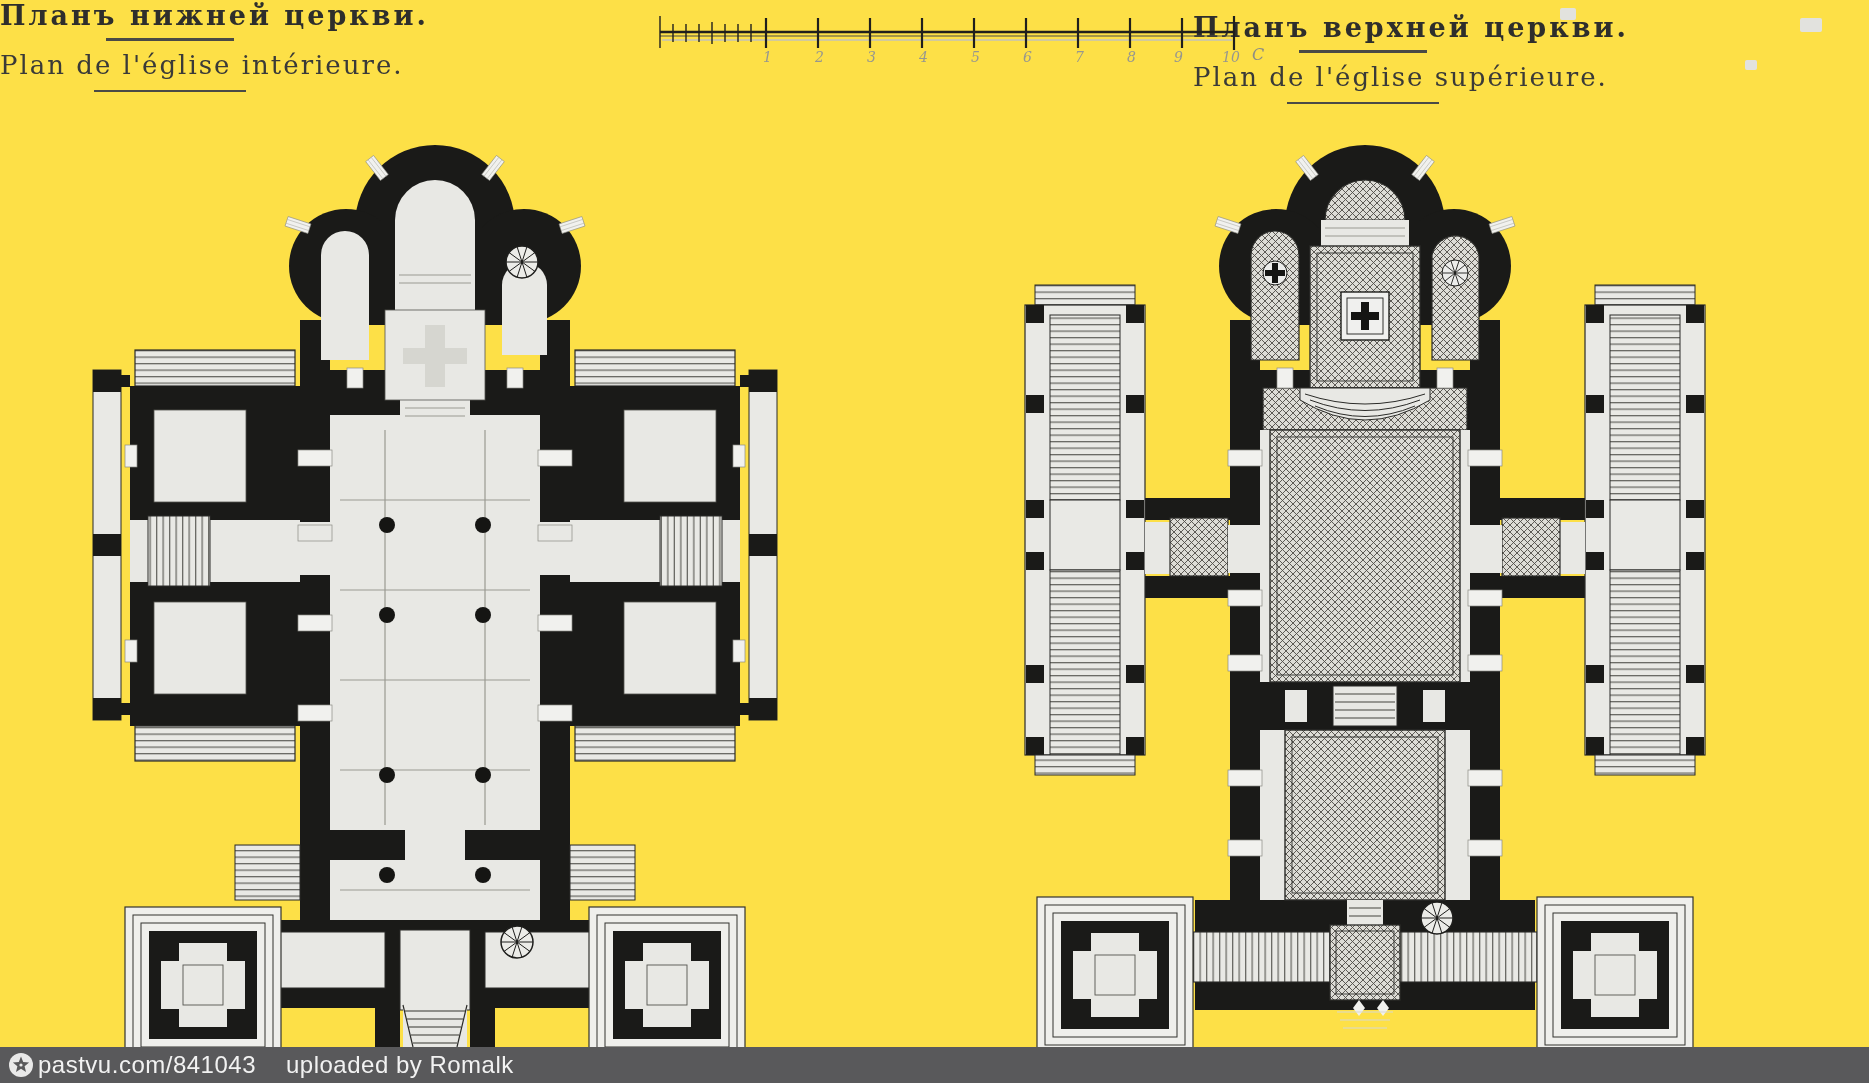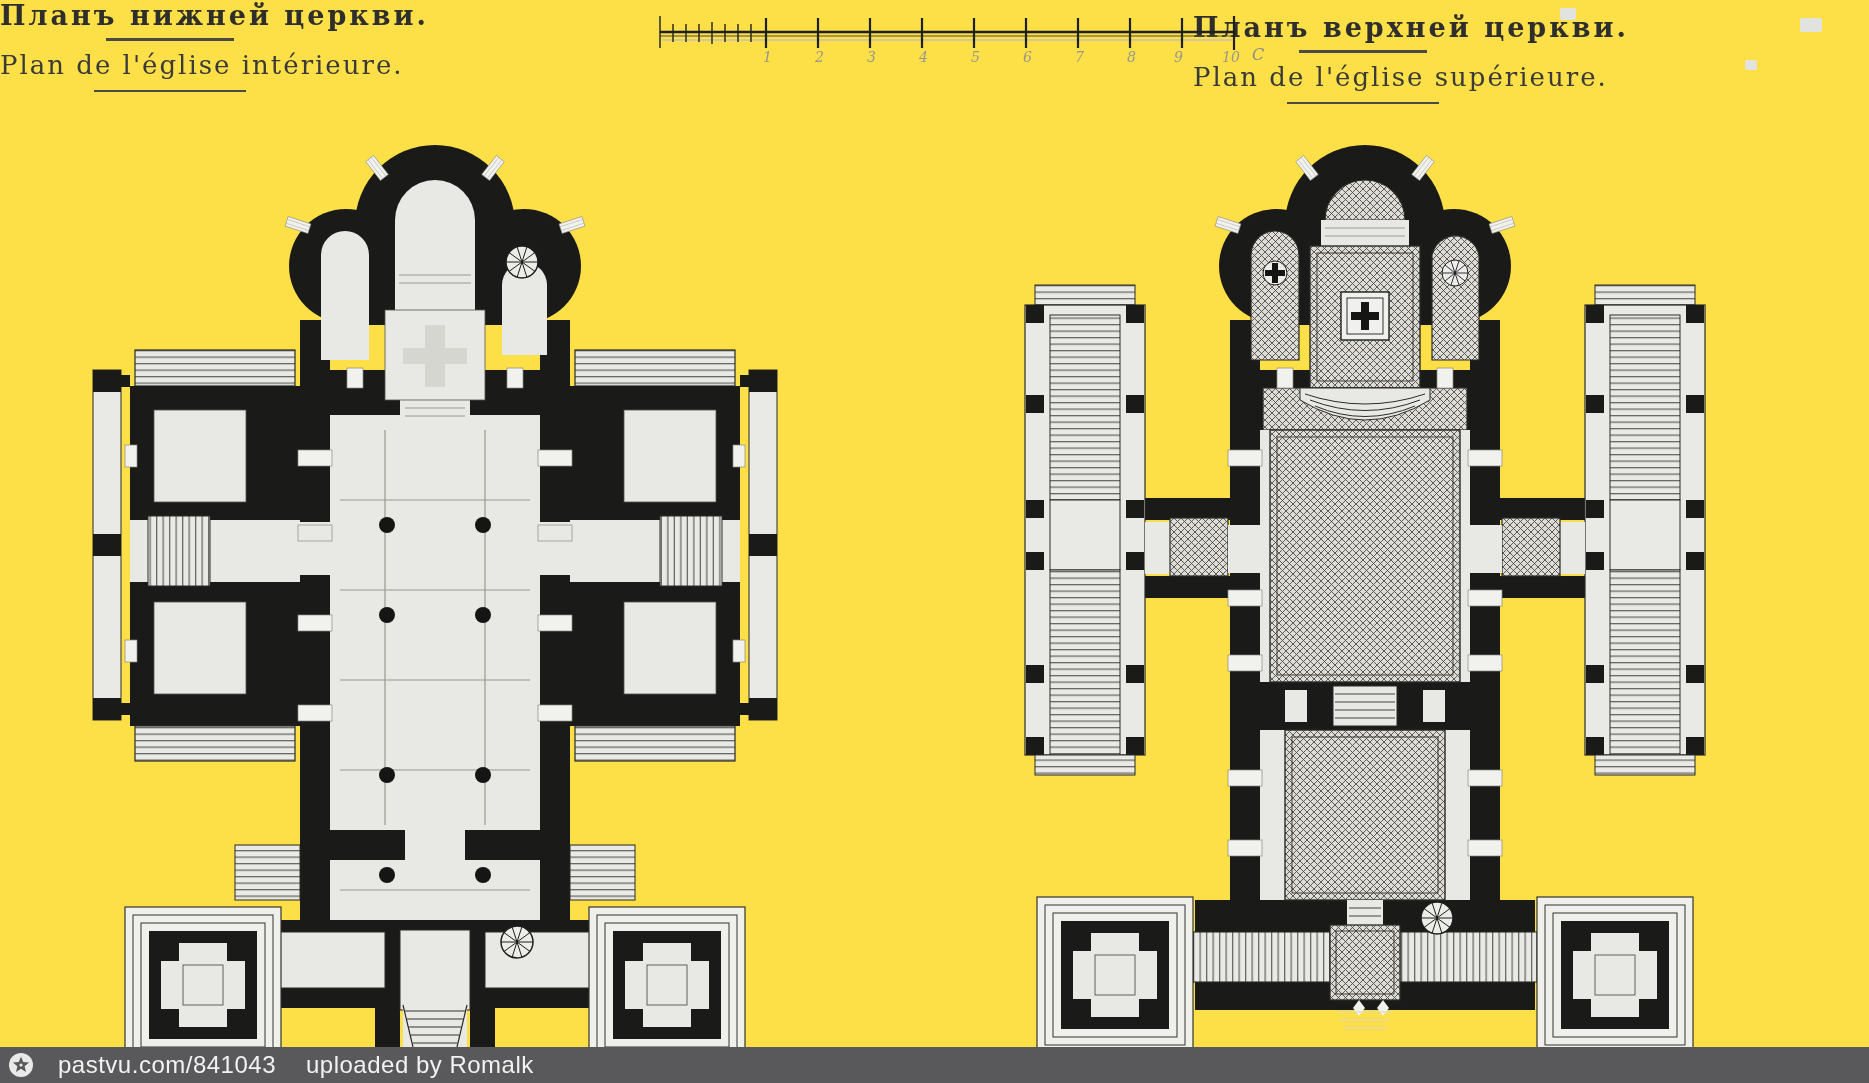--- a/index.html
+++ b/index.html
@@ -9,21 +9,21 @@
   .title-ru{font-size:27px;font-weight:600;letter-spacing:3px;white-space:nowrap;}
   .title-fr{font-size:26px;font-weight:500;letter-spacing:2px;white-space:nowrap;color:#3a3a38;}
   .rule{height:3px;background:#4a4a46;margin:7px auto 9px;}
   .rule.thin{height:2px;margin-top:10px;}
   svg{position:absolute;}
   .scalenum{font:italic 14px "DejaVu Serif", serif;fill:#97978f;}
   .scaleunit{font:italic 16px "DejaVu Serif", serif;fill:#8d8d85;}
   .blot{position:absolute;background:#e2e2de;border-radius:2px;}
   .wm-bar{position:absolute;left:0;right:0;bottom:0;height:36px;background:#59595b;
           display:flex;align-items:center;font-family:"Liberation Sans", sans-serif;}
-  .wm-text{color:#f2f2f2;font-size:24px;margin-left:24px;letter-spacing:0.5px;}
+  .wm-text{color:#f2f2f2;font-size:24px;margin-left:4px;letter-spacing:0.5px;}
   .wm-sep{display:inline-block;width:14px;}
   .wm-icon{margin-left:8px;flex:0 0 auto;position:static;}
 </style>
 </head>
 <body>
 
 <div class="page">
 
   <svg width="0" height="0">
     <defs>

